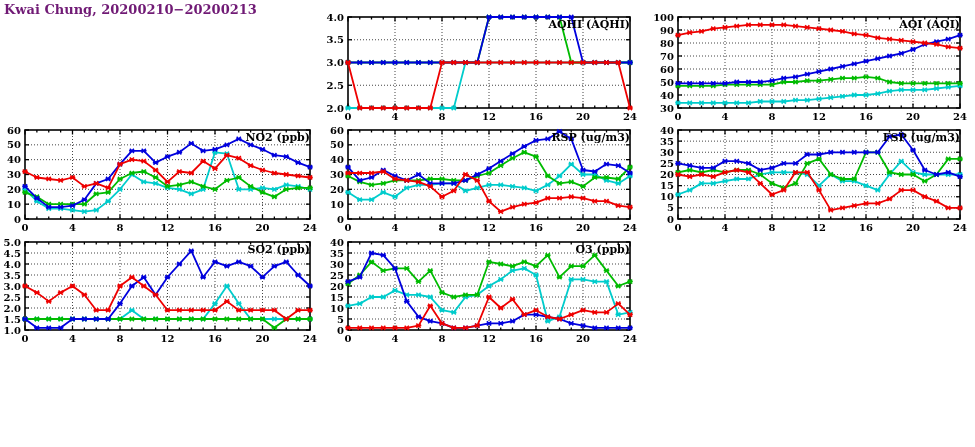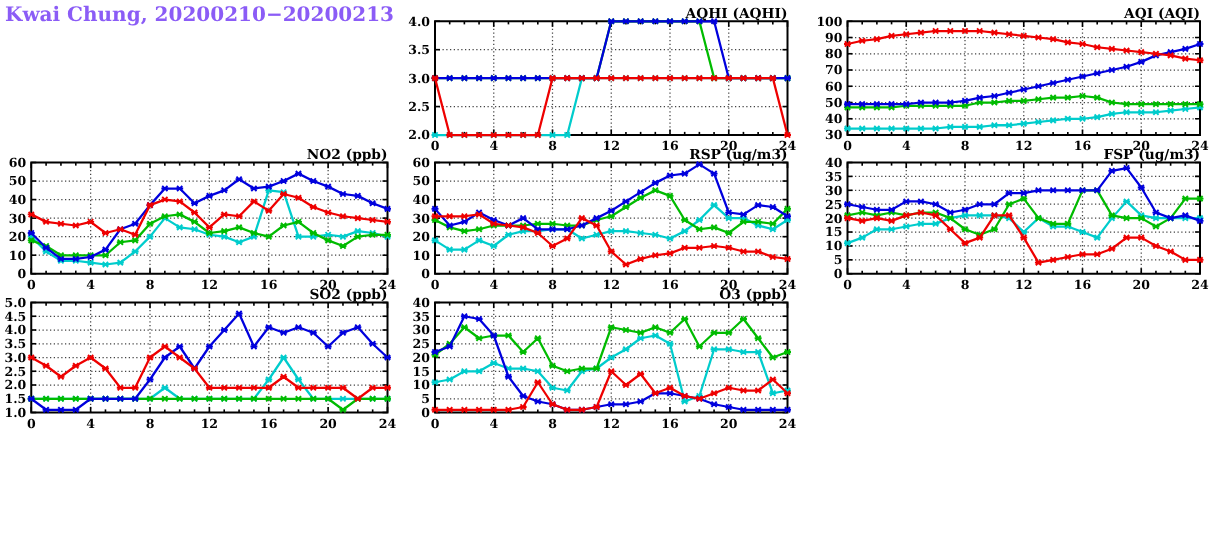--- a/index.html
+++ b/index.html
@@ -1,21 +1,21 @@
 <!DOCTYPE html>
 <html><head>
 <meta charset="utf-8">
 <style>
   html,body{margin:0;padding:0;background:#ffffff;width:975px;height:447px;overflow:hidden;
     font-family:"DejaVu Serif", serif;}
   #screen{position:relative;width:975px;height:447px;background:#fff;}
-  .page-title{position:absolute;left:4px;top:2px;font-size:16px;font-weight:bold;color:#8b5cf6;
+  .page-title{position:absolute;left:4px;top:2px;font-size:13px;font-weight:bold;color:#701a75;
     letter-spacing:0px;}
   .chart{position:absolute;}
-  .chart-title{position:absolute;top:1px;right:12px;font-size:11px;font-weight:bold;color:#000;
+  .chart-title{position:absolute;top:15px;right:12px;font-size:11px;font-weight:bold;color:#000;
     white-space:nowrap;}
   .chart svg{position:absolute;left:0;top:0;overflow:visible;}
   
   .chart-aqhi{left:318px;top:3px;width:324px;height:122px;}
   .chart-aqi {left:648px;top:3px;width:324px;height:122px;}
   .chart-no2 {left:-5px;top:116px;width:327px;height:120px;}
   .chart-rsp {left:318px;top:116px;width:324px;height:120px;}
   .chart-fsp {left:648px;top:116px;width:324px;height:120px;}
   .chart-so2 {left:-5px;top:228px;width:327px;height:119px;}
   .chart-o3  {left:318px;top:228px;width:324px;height:119px;}

